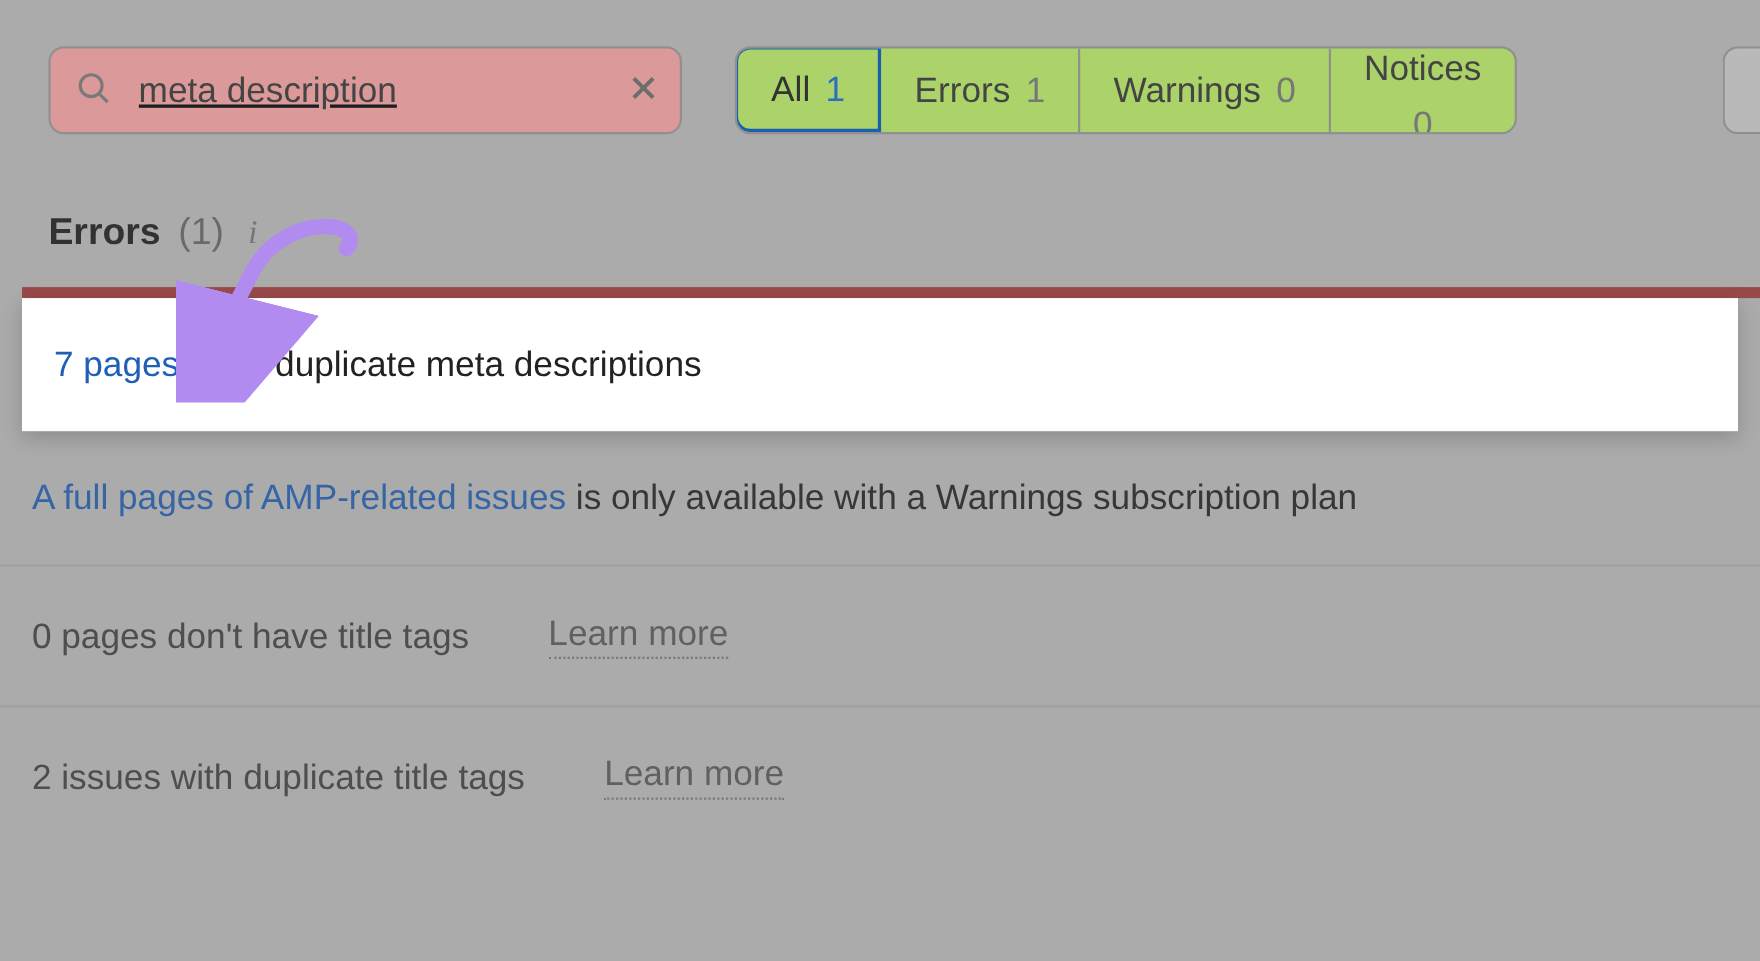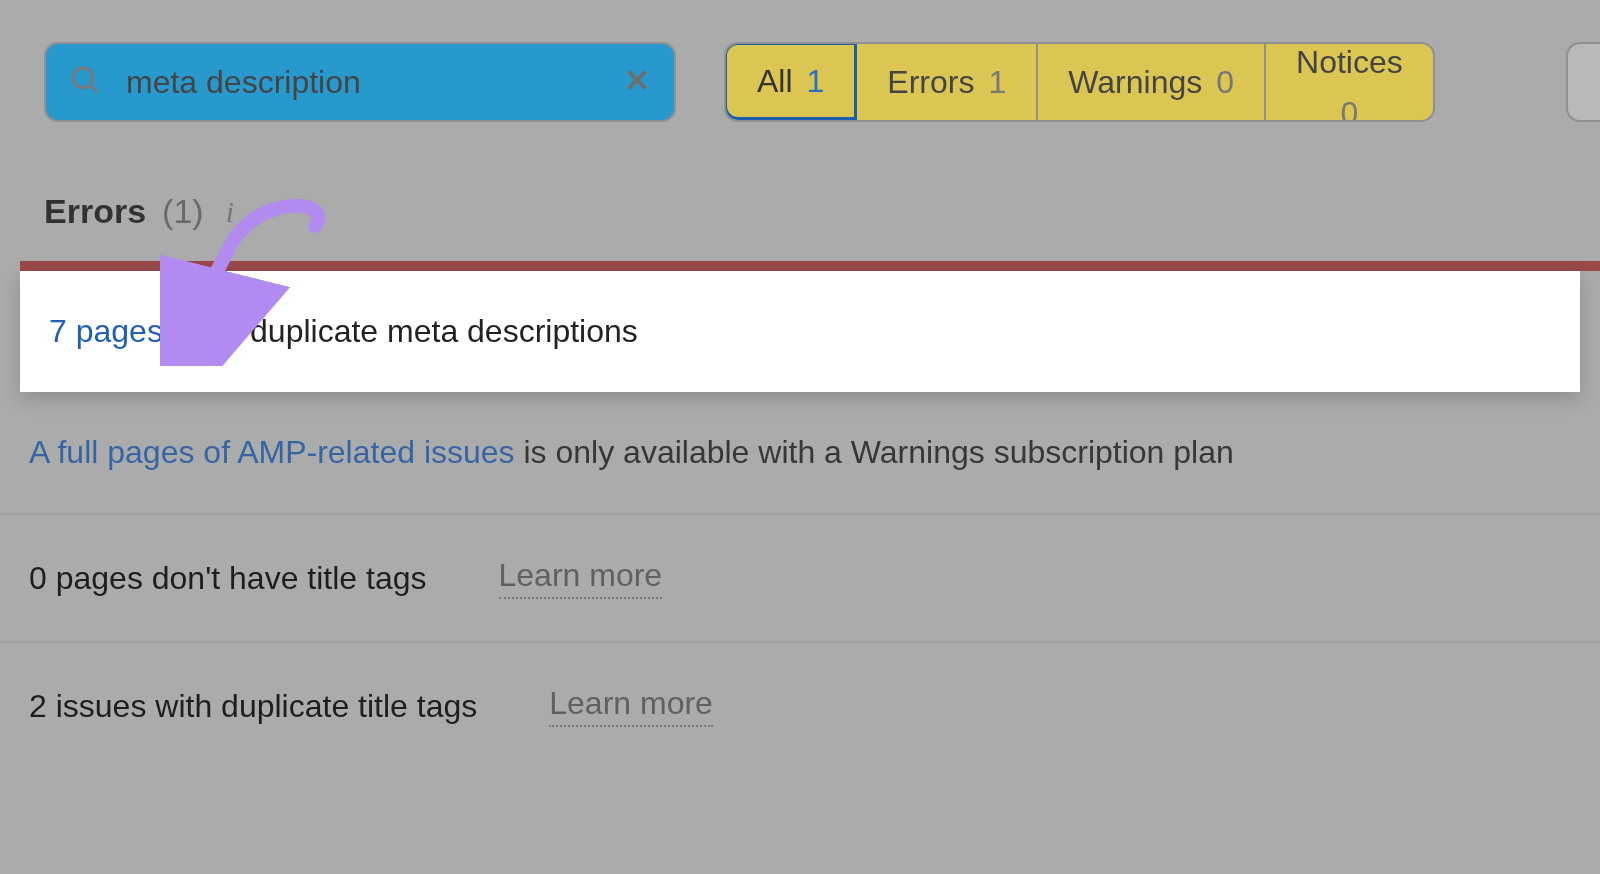--- a/index.html
+++ b/index.html
@@ -19,45 +19,46 @@
   }
   .topbar {
     display: flex;
     align-items: center;
     gap: 48px;
     padding: 42px 44px 0 44px;
   }
   .search {
     display: flex;
     align-items: center;
-    width: 632px;
+    width: 576px;
     height: 80px;
     border: 2px solid #999;
     border-radius: 14px;
-    background: #0ea5e9;
+    background: #fca5a5;
     padding: 0 22px;
     gap: 24px;
+    text-decoration: underline;
   }
   .search-icon svg { width: 34px; height: 34px; stroke: #7a7a7a; }
   .search-input {
     flex: 1;
     font-size: 32px;
     color: #333;
     border: none;
     background: transparent;
     outline: none;
   }
   .clear-icon svg { width: 30px; height: 30px; stroke: #6a6a6a; stroke-width: 3; }
   .tabs {
     display: flex;
     height: 80px;
     border: 2px solid #999;
     border-radius: 14px;
     overflow: hidden;
-    background: #fde047;
+    background: #bef264;
   }
   .tab {
     display: flex;
     align-items: center;
     gap: 14px;
     padding: 0 30px;
     font-size: 32px;
     color: #333;
     border-right: 2px solid #999;
     cursor: pointer;
@@ -114,21 +115,21 @@
   .row.highlight {
     background: #ffffff;
     box-shadow: 0 6px 18px rgba(0,0,0,0.18);
     margin: 0 20px;
     border-bottom: none;
     position: relative;
     z-index: 3;
   }
   .row-text .link { color: #1f5fb5; }
   .row-text { color: #222; }
-  .row-text.green { color: #000000; }
+  .row-text.green { color: #404040; }
   .learn {
     color: #595959;
     border-bottom: 2px dotted #7a7a7a;
     padding-bottom: 3px;
     cursor: pointer;
   }
   .arrow {
     position: absolute;
     left: 160px;
     top: 196px;

